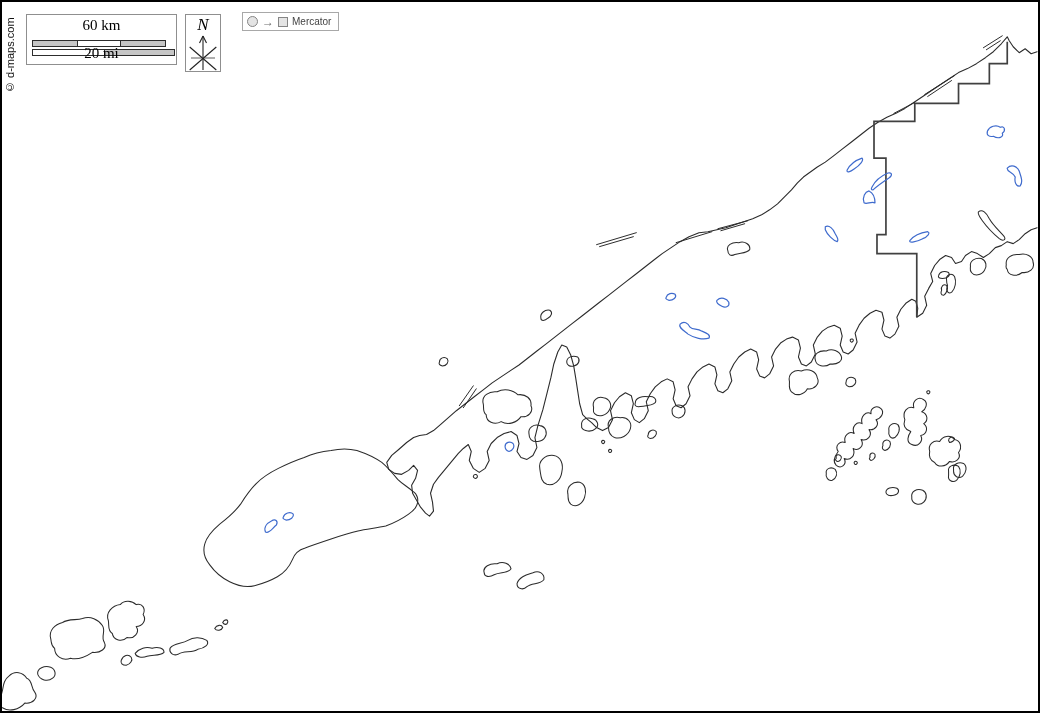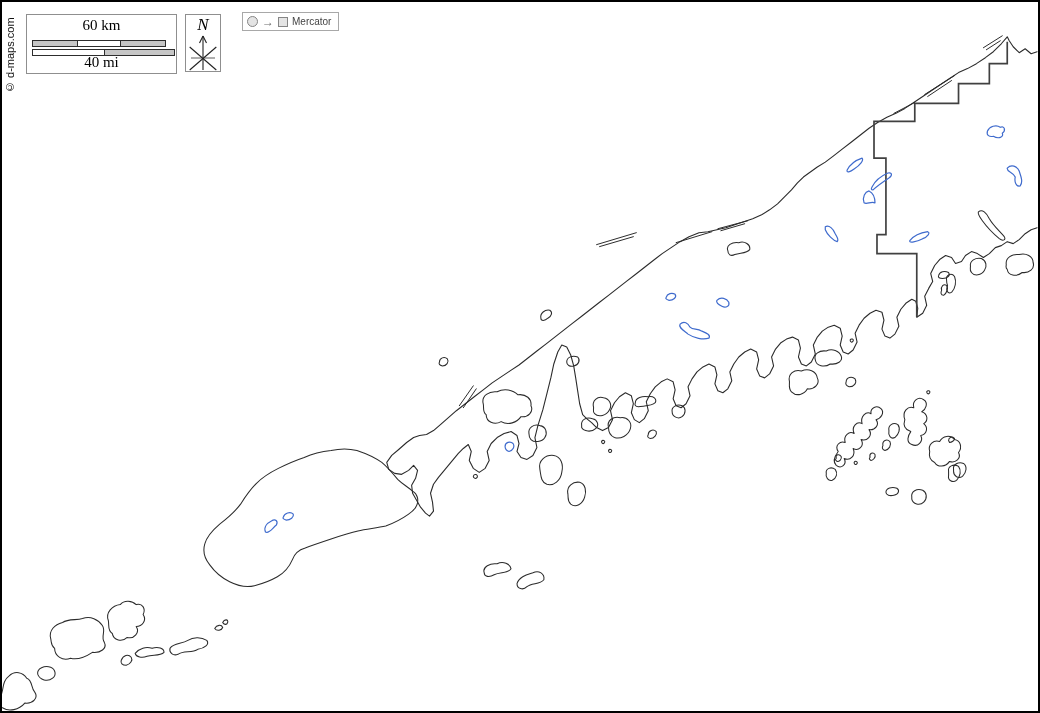--- a/index.html
+++ b/index.html
@@ -14,21 +14,21 @@
   .boundary{stroke:var(--color-boundary,#404040);stroke-width:1.7;stroke-linejoin:miter;}
   .islands path, .island{stroke:var(--color-outline,#2b2b2b);stroke-width:1.05;stroke-linejoin:round;}
   .spits path{stroke:var(--color-outline,#2b2b2b);stroke-width:1;stroke-linecap:round;}
   .lakes path{stroke:var(--color-lake,#3f6bcd);stroke-width:1.2;stroke-linejoin:round;}
   .watermark{
     position:absolute;left:2px;top:7px;height:84px;width:14px;
     writing-mode:vertical-rl;transform:rotate(180deg);
     font-size:11px;color:#111;letter-spacing:0px;white-space:nowrap;
   }
   .scale-box{
-    position:absolute;left:24px;top:12px;width:151px;height:60px;
+    position:absolute;left:24px;top:12px;width:151px;height:51px;
     background:#fff;border:1px solid var(--color-box_border,#8f8f8f);box-sizing:border-box;
   }
   .scale-label{font-family:"Liberation Serif",serif;font-size:15px;color:#000;text-align:center;}
   .km-label{margin-top:2px;}
   .mi-label{position:absolute;bottom:2px;left:0;right:0;}
   .bar{position:absolute;height:7px;border:1px solid #2d2d2d;box-sizing:border-box;display:flex;background:#fff;}
   .bar-km{left:5px;top:25px;width:134px;}
   .bar-mi{left:5px;top:34px;width:143px;}
   .seg{height:100%;}
   .seg-gray{background:var(--color-scale_bar_fill,#c6c6c6);}
@@ -149,21 +149,21 @@
     <div class="scale-label km-label">60 km</div>
     <div class="bar bar-km">
       <div class="seg seg-gray"></div>
       <div class="seg seg-white"></div>
       <div class="seg seg-gray"></div>
     </div>
     <div class="bar bar-mi">
       <div class="seg seg-white"></div>
       <div class="seg seg-gray"></div>
     </div>
-    <div class="scale-label mi-label">40 mi</div>
+    <div class="scale-label mi-label">20 mi</div>
   </div>
 
   <div class="north-box">
     <div class="n-label">N</div>
     <svg class="compass" width="34" height="37" viewBox="0 0 34 37">
       <line x1="17" y1="36" x2="17" y2="2" stroke="#222" stroke-width="1.1"></line>
       <line x1="17" y1="2" x2="13.5" y2="9" stroke="#222" stroke-width="1.1"></line>
       <line x1="17" y1="2" x2="20.5" y2="9" stroke="#222" stroke-width="1.1"></line>
       <line x1="5" y1="24" x2="29" y2="24" stroke="#9a9a9a" stroke-width="1.6"></line>
       <line x1="3.7" y1="36" x2="30.3" y2="13" stroke="#222" stroke-width="1.1"></line>

